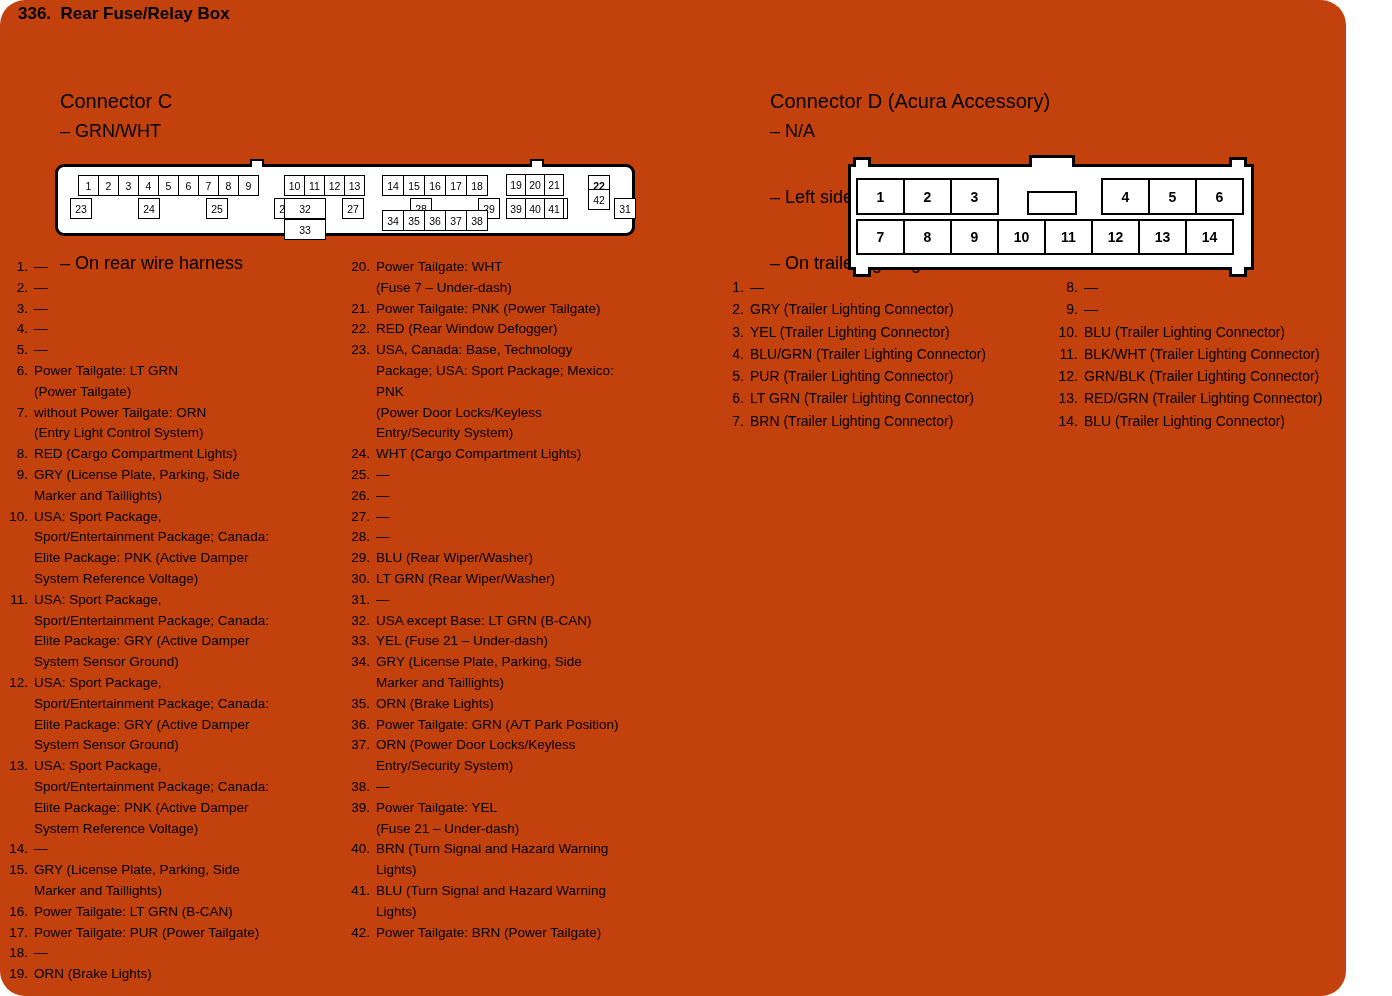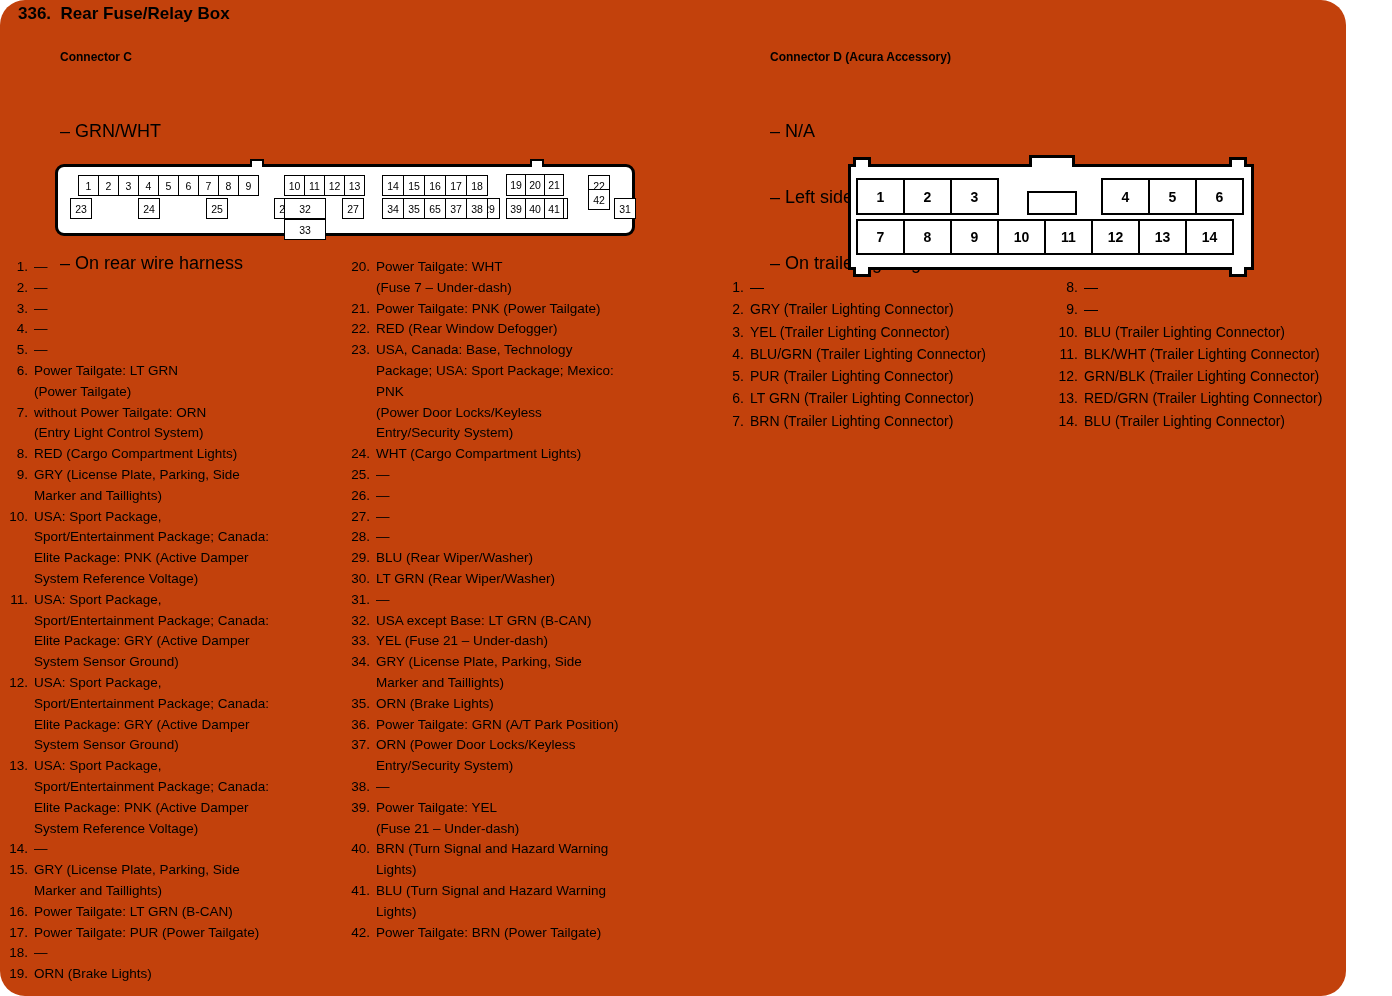--- a/index.html
+++ b/index.html
@@ -2,21 +2,21 @@
 <html><head>
 <meta charset="utf-8">
 <style>
   * { margin:0; padding:0; box-sizing:border-box; }
   html,body { background:#fff; }
   body { font-family:"Liberation Sans", sans-serif; color:#000; }
   .page { position:relative; width:1346px; height:996px; background:#c2410c; overflow:hidden;border-radius:25px; }
 
   .page-title { position:absolute; left:18px; top:4px; font-size:17px; font-weight:bold; white-space:pre; }
 
-  .sec-head { position:absolute; font-size:12px; font-weight:bold; }
+  .sec-head { position:absolute; font-size:20px; font-weight:normal;margin-top:40px; }
   .bullets  { position:absolute; font-size:18px; line-height:22px; white-space:pre; }
 
   
   .cdia { position:absolute; left:55px; top:164px; width:580px; height:72px;
           border:3px solid #000; border-radius:9px; background:#fff; }
   .crow { position:absolute; display:flex; }
   .cc   { border:1px solid #000; margin-right:-1px; height:21px;
           display:flex; align-items:center; justify-content:center;
           font-size:10.5px; background:#fff; }
   .w20 { width:20px; } .w21 { width:21px; } .w22 { width:22px; } .w42 { width:42px; }
@@ -105,40 +105,40 @@
       <div class="cc w42">33</div>
     </div>
 
     <div class="crow" style="left:324px; top:8px;">
       <div class="cc w22">14</div>
       <div class="cc w22">15</div>
       <div class="cc w22">16</div>
       <div class="cc w22">17</div>
       <div class="cc w22">18</div>
     </div>
-    <div class="crow" style="left:324px; top:31px;justify-content:flex-end;">
+    <div class="crow" style="left:324px; top:43px;justify-content:flex-end;">
       <div class="cc w22">34</div>
       <div class="cc w22">35</div>
-      <div class="cc w22">65</div>
+      <div class="cc w22">36</div>
       <div class="cc w22">37</div>
       <div class="cc w22">38</div>
     </div>
 
     <div class="crow" style="left:448px; top:7px;">
       <div class="cc w20 h22">19</div>
       <div class="cc w20 h22">20</div>
       <div class="cc w20 h22">21</div>
     </div>
     <div class="crow" style="left:448px; top:31px;">
       <div class="cc w20">39</div>
       <div class="cc w20">40</div>
       <div class="cc w20">41</div>
     </div>
 
-    <div class="crow" style="left:530px; top:8px;">
+    <div class="crow" style="left:530px; top:8px;font-weight:bold;">
       <div class="cc w22">22</div>
     </div>
     <div class="crow" style="left:530px; top:22px;text-align:center;">
       <div class="cc w22">42</div>
     </div>
   </div>
 
   <div class="plist c1">
     <div class="pin">
         <span class="pn">1.</span>

